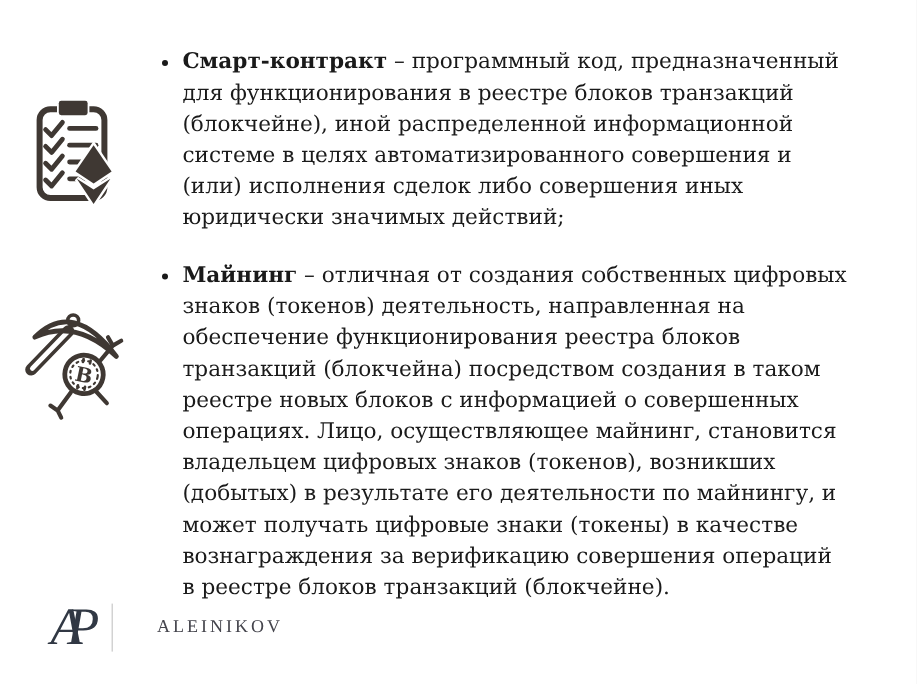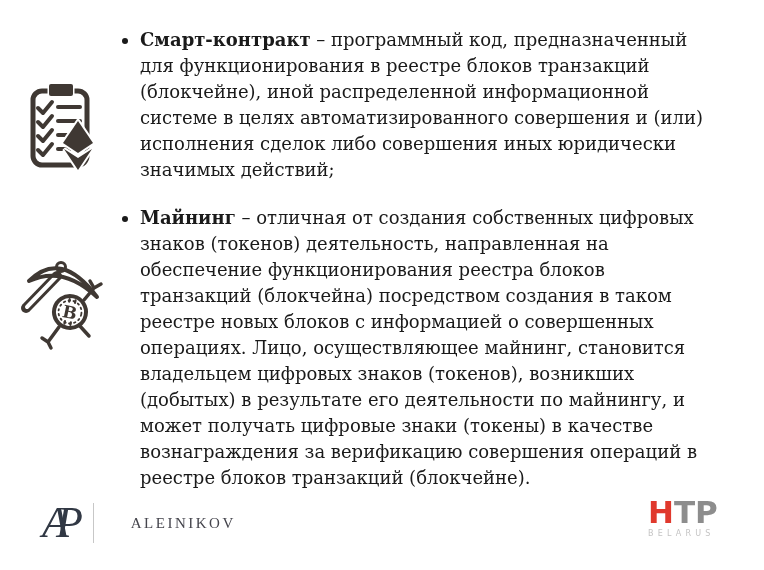--- a/index.html
+++ b/index.html
@@ -8,21 +8,21 @@
     --htp-red:#e0392d; --htp-gray:#8d8d8d; --htp-subtitle:#c5c4c4;
   }
   html,body{margin:0;padding:0;background:#e9e9e9;}
   .slide{
     position:relative;width:764px;height:570px;background:#ffffff;
     overflow:hidden;font-family:"DejaVu Serif","Liberation Serif",serif;
     margin:0 auto;
   }
   
   .content{position:absolute;left:118px;top:27px;width:600px;}
-  ul.bullets{margin:0;padding:0 0 0 22px;list-style:disc;}
+  ul.bullets{margin:12px;padding:0 0 0 22px;list-style:disc;}
   ul.bullets li{
     font-size:18px;line-height:26px;color:var(--text);
     margin:0 0 22px 0;text-align:left;
   }
   ul.bullets li:last-child{margin-bottom:0;}
   ul.bullets b{font-weight:bold;}
   
   .icon-clipboard{position:absolute;left:27px;top:81px;width:70px;height:92px;}
   .icon-pickaxe{position:absolute;left:13px;top:253px;width:95px;height:100px;}
   .ico-stroke{stroke:var(--icon);fill:none;stroke-linecap:round;stroke-linejoin:round;}
@@ -104,20 +104,14 @@
     <div class="ap-monogram">
       <span class="ap-a">A</span>
       <span class="ap-p">P</span>
     </div>
     <div class="ap-divider"></div>
     <div class="ap-name">
       <div>ALEINIKOV</div>
     </div>
   </div>
 
-  <div class="footer-htp">
-    <div class="htp-letters">
-      <span class="htp-h">H</span><span class="htp-tp">TP</span>
-    </div>
-    <div class="htp-sub">BELARUS</div>
-  </div>
 
 </div>
 
 </body></html>

